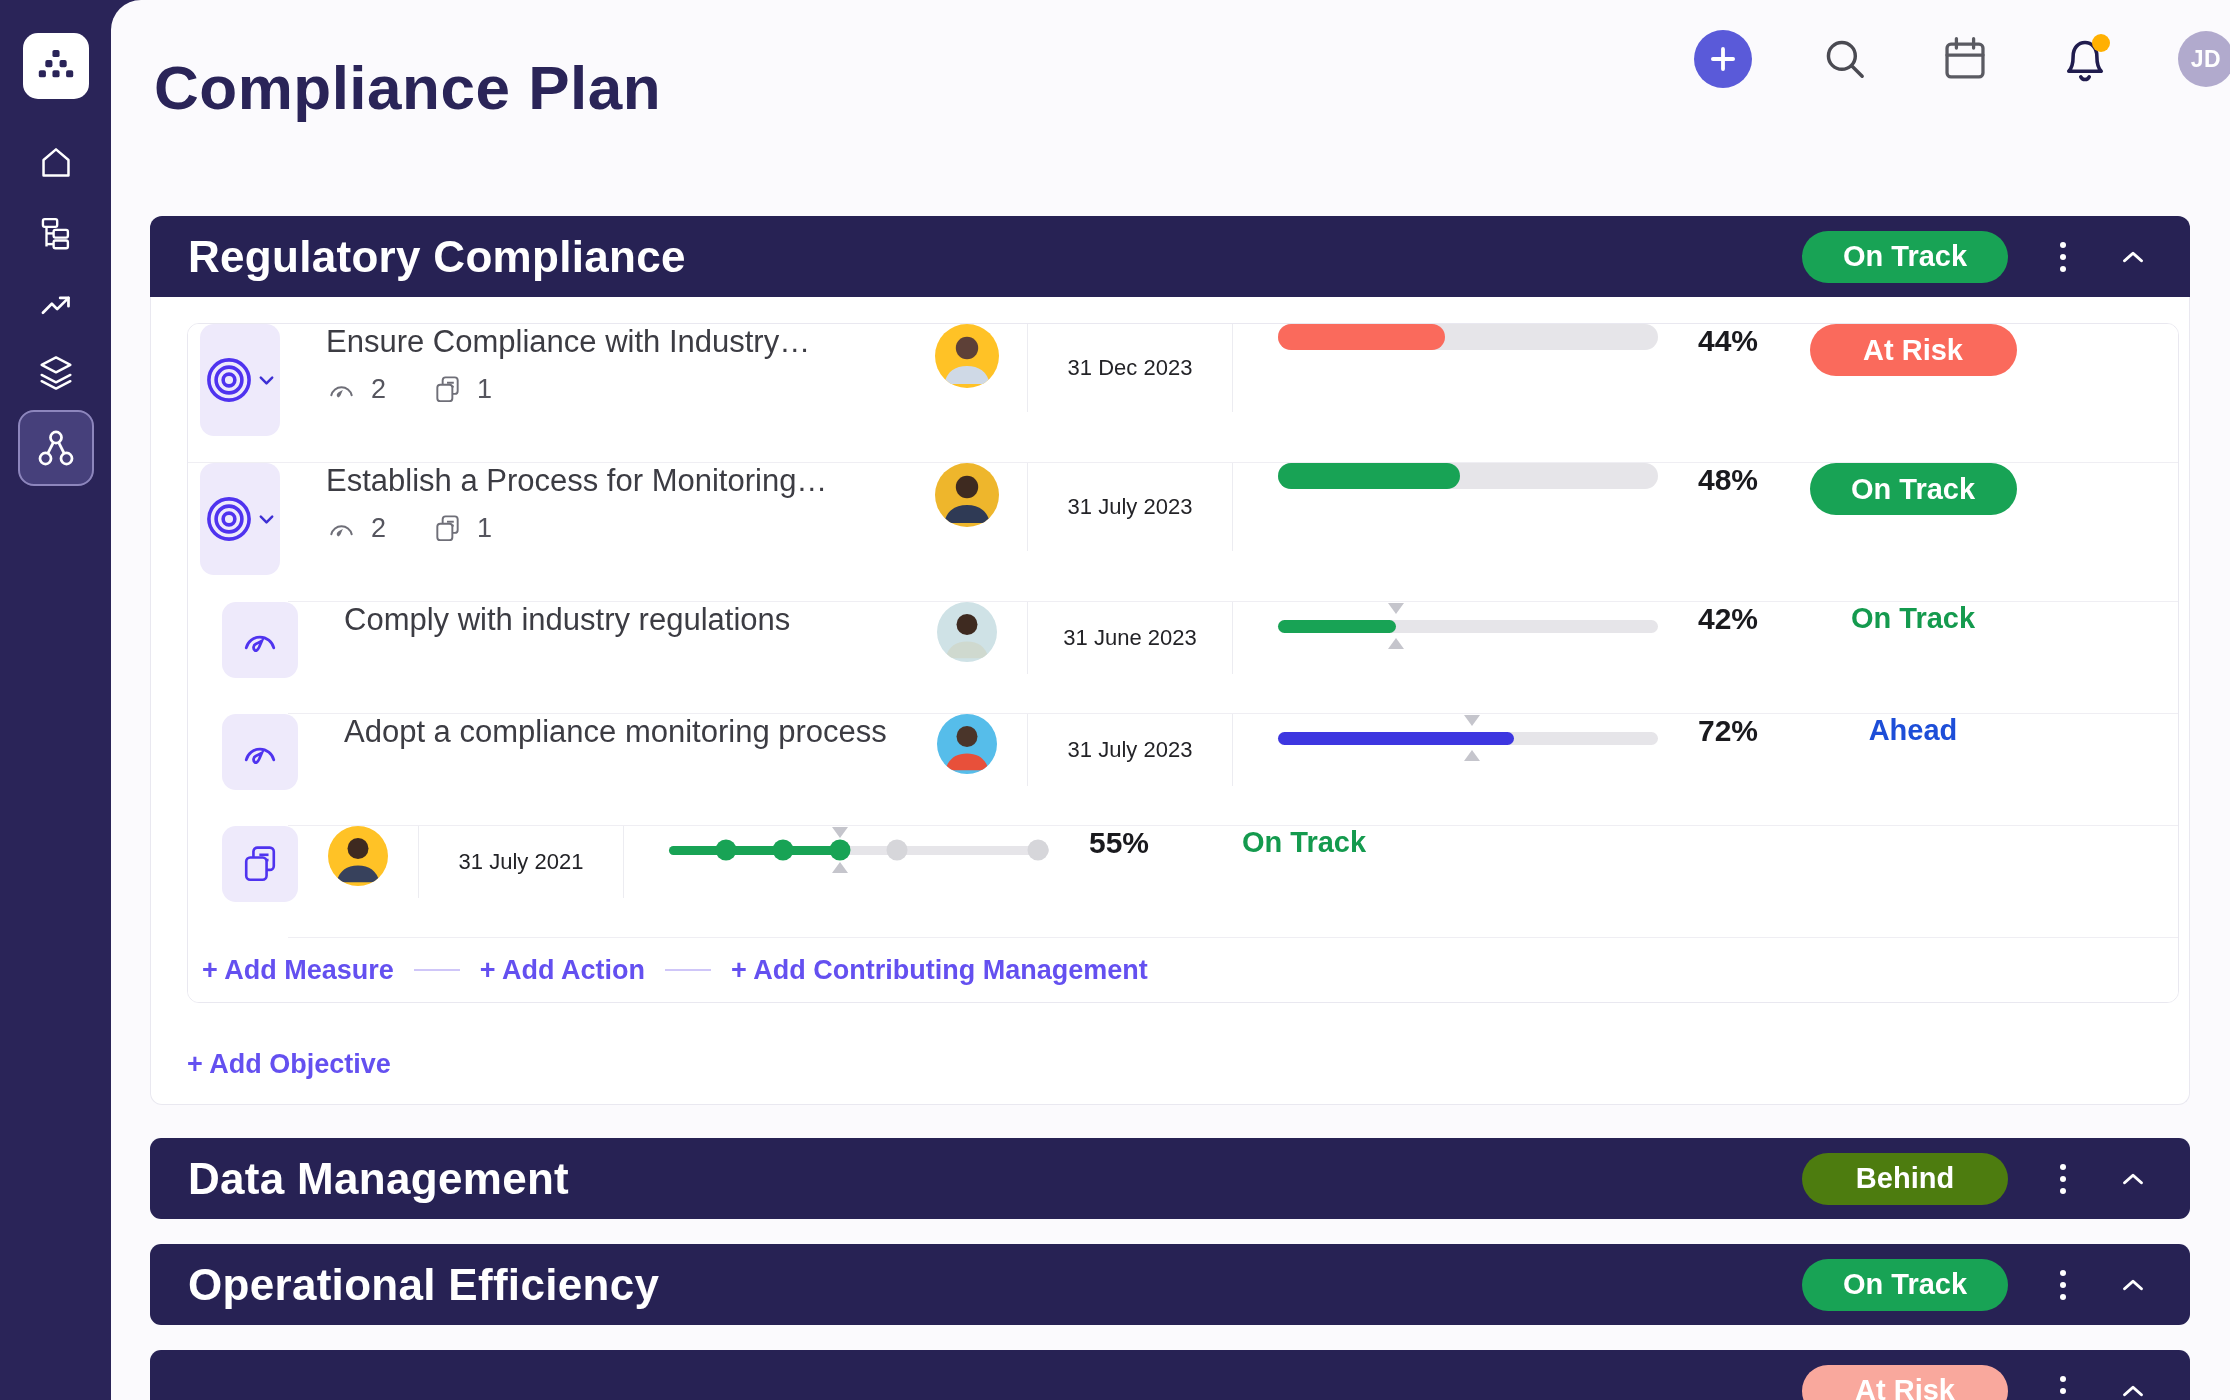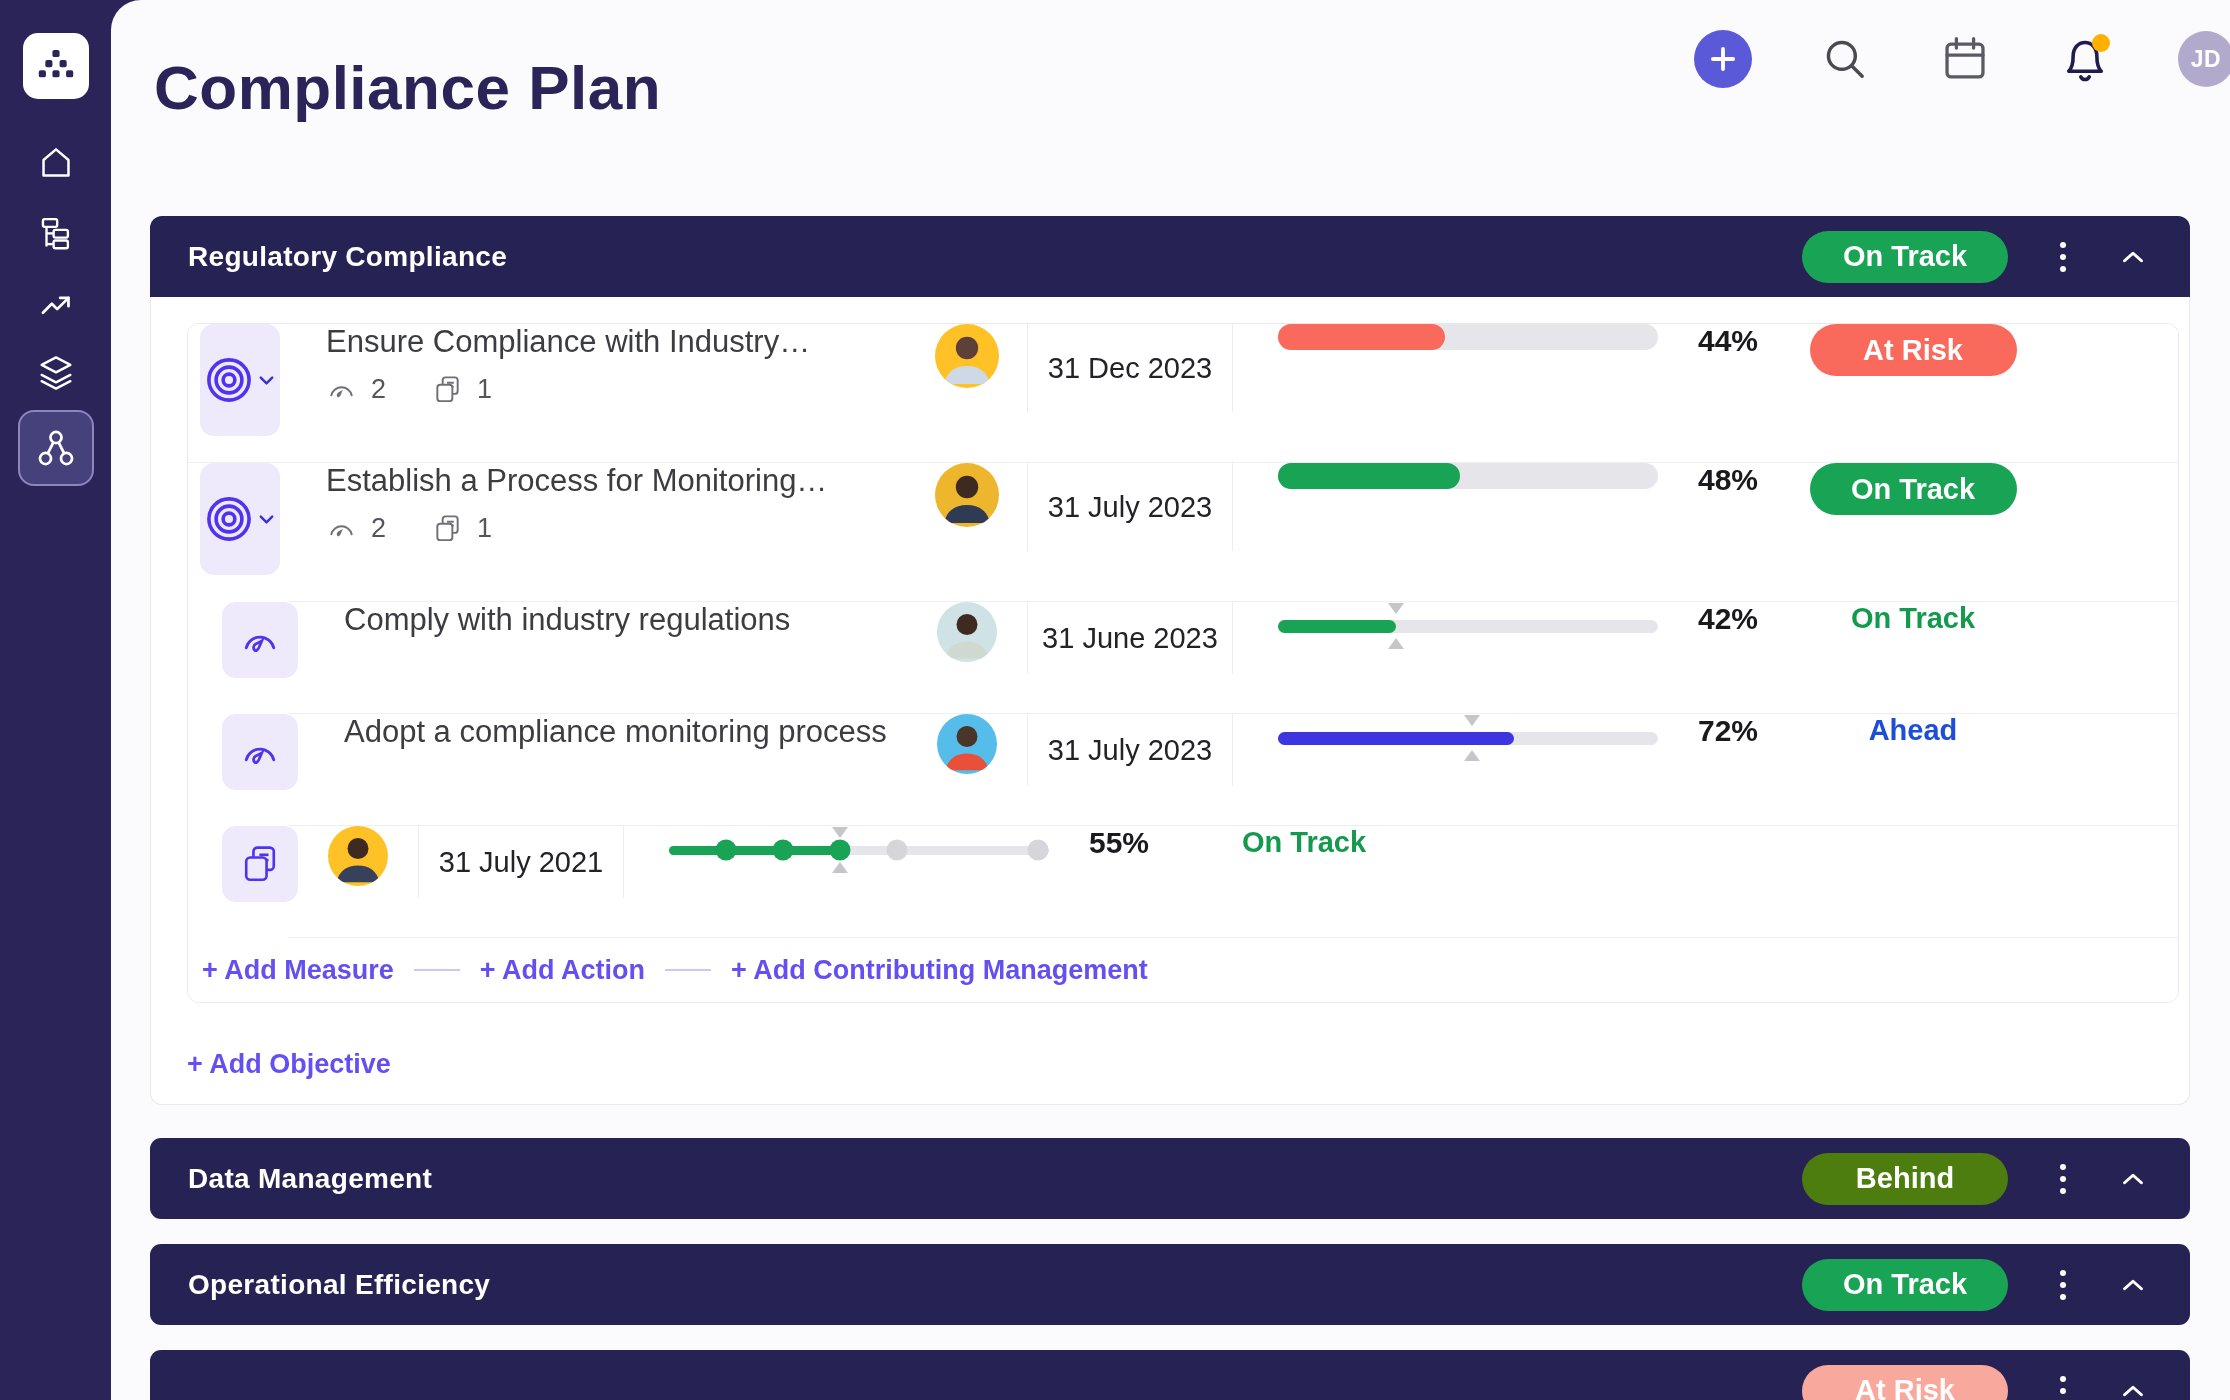--- a/index.html
+++ b/index.html
@@ -20,21 +20,21 @@
   .page-title { position:absolute; left:43px; top:52px; font-size:62px; font-weight:700; color:#2a2458; letter-spacing:.5px; }
   
   .topbar { position:absolute; top:30px; left:1583px; display:flex; align-items:center; gap:66px; }
   .plus-btn { width:58px; height:58px; border:none; border-radius:50%; background:#5a5ad9; color:#fff; display:flex; align-items:center; justify-content:center; cursor:pointer; }
   .icon-btn { background:none; border:none; width:54px; height:58px; display:flex; align-items:center; justify-content:center; cursor:pointer; color:#4a4a52; position:relative; }
   .bell-dot { position:absolute; top:4px; right:2px; width:18px; height:18px; border-radius:50%; background:#ffb002; }
   .user-avatar { width:56px; height:56px; border-radius:50%; background:#b1aacd; color:#fff; font-size:23px; font-weight:700; display:flex; align-items:center; justify-content:center; cursor:pointer; letter-spacing:.5px; }
   
   .sec-bar { position:absolute; left:39px; width:2040px; height:81px; background:#272254; display:flex; align-items:center; padding:0 42px 0 38px; border-radius:11px; cursor:pointer; }
   .sec-bar.attached { border-radius:12px 12px 0 0; }
-  .sec-title { font-size:28px; font-weight:600; color:#fff; letter-spacing:.3px; }
+  .sec-title { font-size:44px; font-weight:600; color:#fff; letter-spacing:.3px; }
   .sec-right { margin-left:auto; display:flex; align-items:center; gap:42px; }
   .badge { min-width:206px; height:52px; border-radius:26px; display:flex; align-items:center; justify-content:center; color:#fff; font-size:29px; font-weight:600; padding:0 30px; }
   .kebab { display:flex; flex-direction:column; gap:6px; padding:6px 10px; cursor:pointer; }
   .kebab i { width:6px; height:6px; border-radius:50%; background:#fff; }
   .chev-up { color:#fff; cursor:pointer; display:flex; }
   
   .sec-panel { position:absolute; left:39px; top:297px; width:2040px; height:808px; background:#fff; border:1px solid #e9e8f0; border-top:none; border-radius:0 0 12px 12px; }
   .obj-card { position:absolute; left:36px; top:26px; right:10px; background:#fff; border:1px solid #e9e8f0; border-radius:12px; overflow:hidden; }
   
   .row { display:flex; align-items:flex-start; padding-right:130px; background:#fff; }
@@ -47,21 +47,21 @@
   .tile.sm { width:76px; height:76px; }
   .row-main { flex:1; margin-left:46px; min-width:0; }
   .row-title { font-size:31px; font-weight:500; color:#3c3c43; white-space:nowrap; overflow:hidden; }
   .row-meta { display:flex; align-items:center; gap:14px; margin-top:14px; color:#55555e; font-size:27px; }
   .row-meta .gap { width:18px; }
   .col-avatar { width:120px; flex:none; display:flex; justify-content:center; }
   .p-avatar { border-radius:50%; overflow:hidden; flex:none; cursor:pointer; }
   .p-avatar.lg { width:64px; height:64px; }
   .p-avatar.sm { width:60px; height:60px; }
   .p-avatar svg { width:100%; height:100%; display:block; }
-  .col-date { width:206px; flex:none; display:flex; align-items:center; justify-content:center; border-left:1px solid #ececf1; border-right:1px solid #ececf1; font-size:29px; font-weight:500; color:#232327; height:88px; }
+  .col-date { width:206px; flex:none; display:flex; align-items:center; justify-content:center; border-left:1px solid #ececf1; border-right:1px solid #ececf1; font-size:22px; font-weight:500; color:#232327; height:88px; }
   .row.sub .col-date { height:72px; }
   .col-progress { width:380px; flex:none; margin-left:45px; margin-right:20px; position:relative; }
   .bar-track { width:100%; background:#e6e5e9; border-radius:13px; position:relative; }
   .bar-track.lg { height:26px; }
   .bar-track.thin { height:13px; border-radius:7px; }
   .bar-fill { position:absolute; left:0; top:0; bottom:0; border-radius:inherit; }
   .slider-wrap { position:relative; height:48px; display:flex; align-items:center; }
   .marker { position:absolute; top:50%; transform:translate(-50%,-50%); width:18px; height:46px; pointer-events:none; }
   .marker::before, .marker::after { content:""; position:absolute; left:50%; transform:translateX(-50%); border-left:8px solid transparent; border-right:8px solid transparent; }
   .marker::before { top:0; border-top:11px solid #c5c5cc; }

